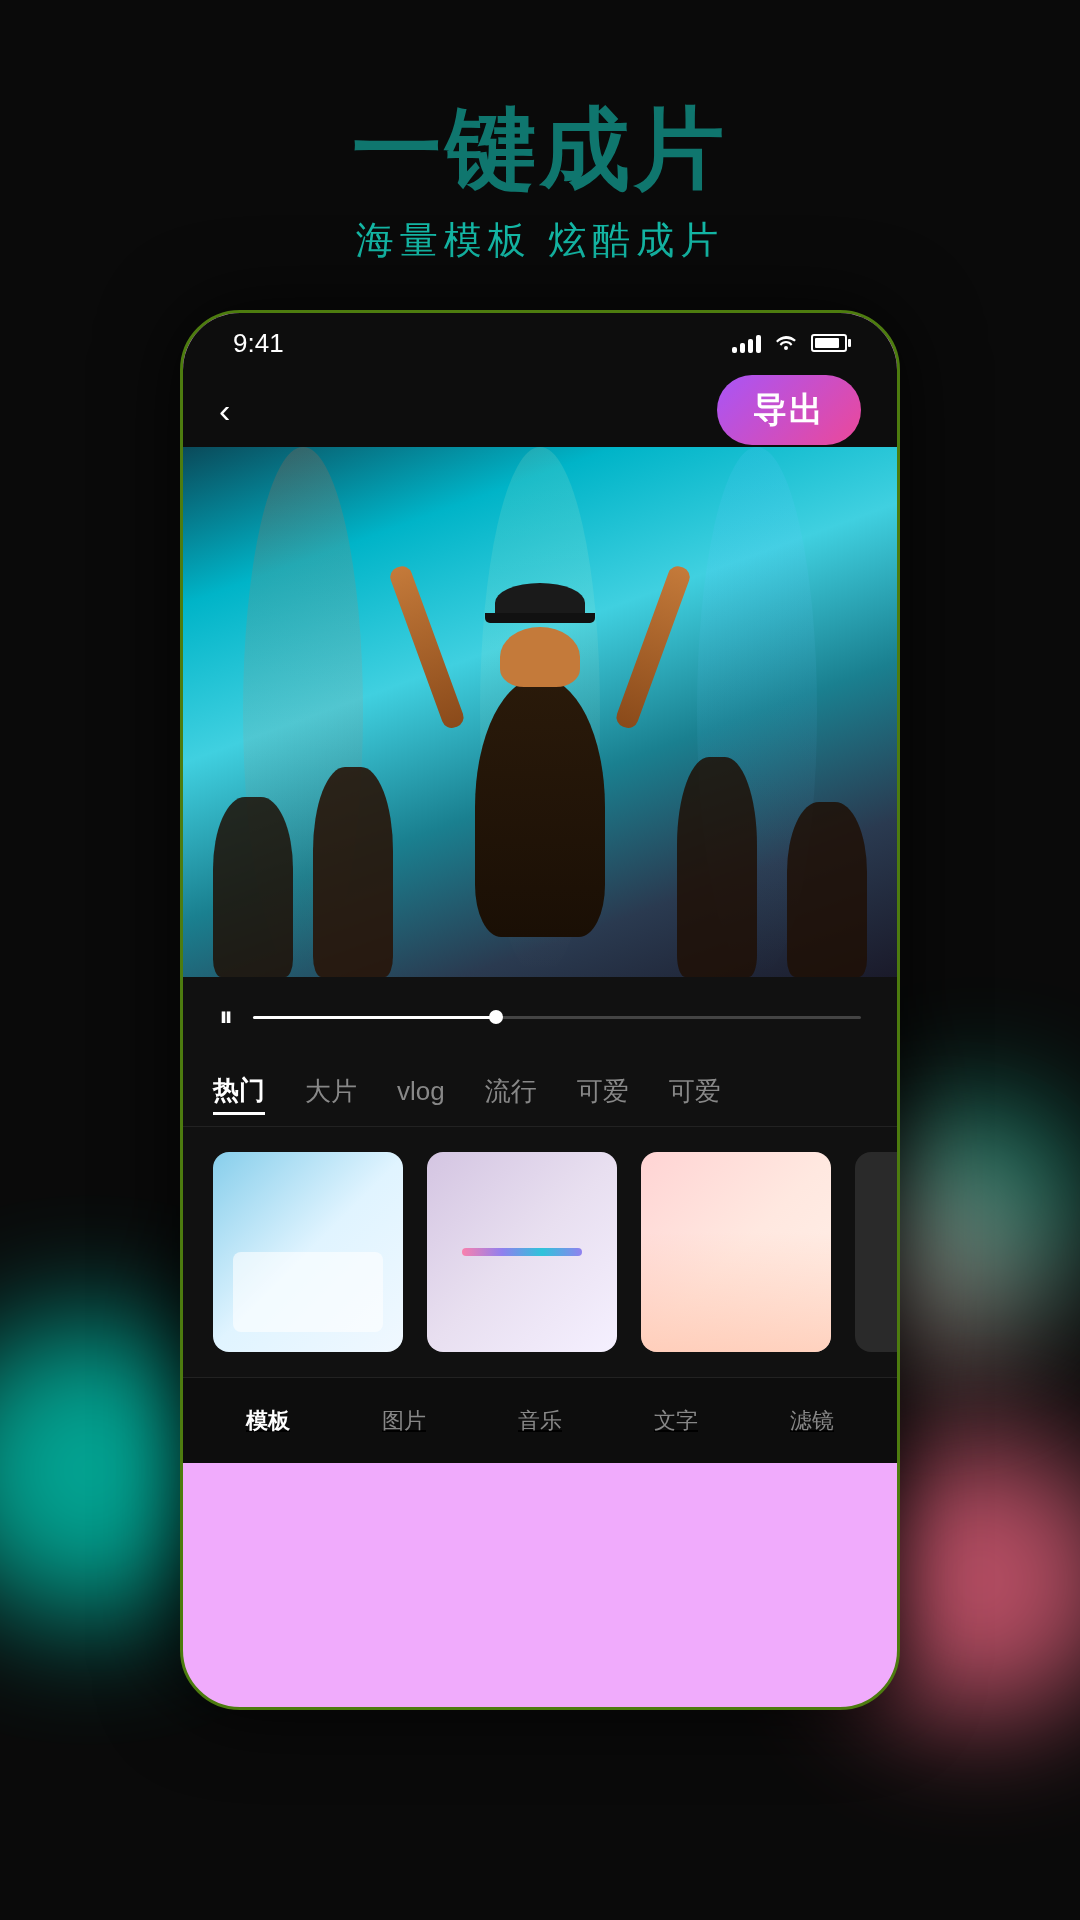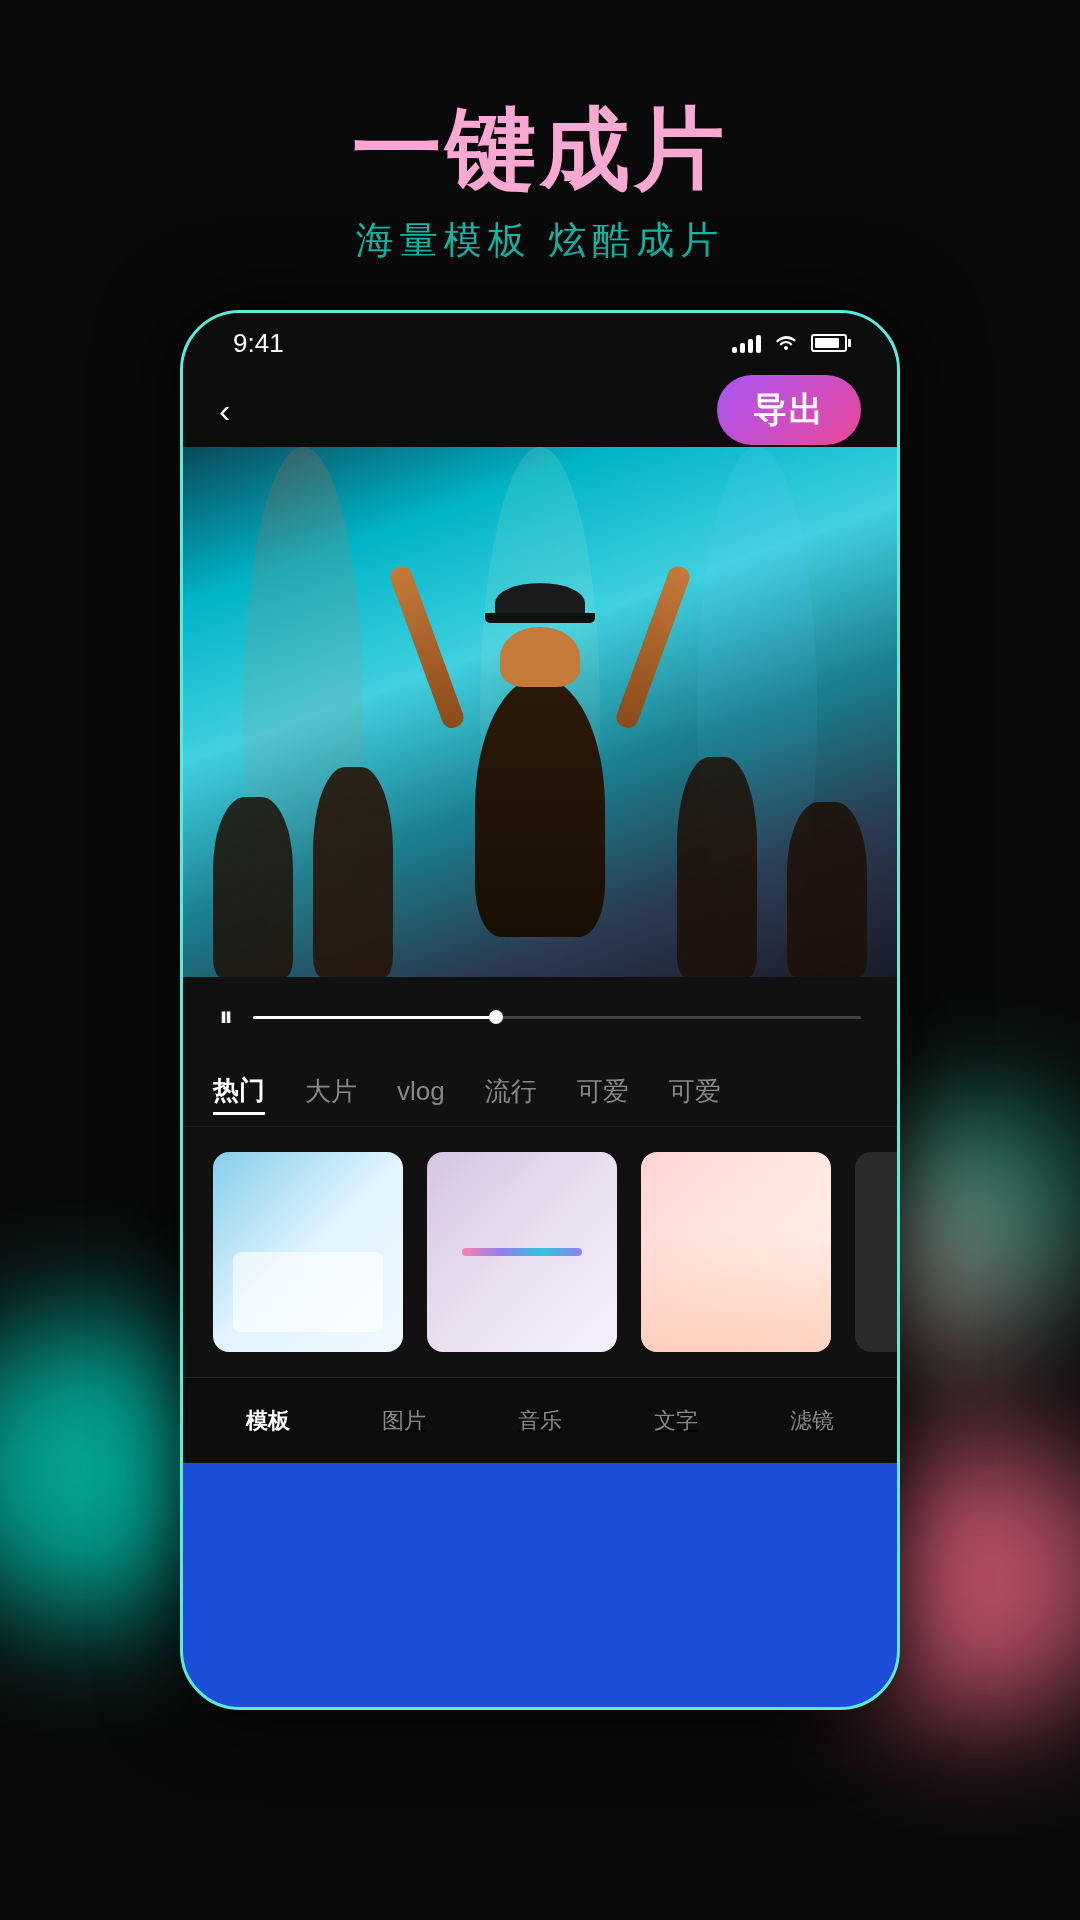--- a/index.html
+++ b/index.html
@@ -46,21 +46,21 @@
     .header-text {
       position: absolute;
       top: 100px;
       left: 0; right: 0;
       text-align: center;
       z-index: 10;
     }
     .header-title {
       font-size: 90px;
       font-weight: 800;
-      color: #f9a8d4;
+      color: #0f766e;
       letter-spacing: 4px;
       line-height: 1.1;
     }
     .header-subtitle {
       font-size: 38px;
       color: #14b8a6;
       margin-top: 16px;
       letter-spacing: 6px;
     }
 
@@ -70,23 +70,23 @@
       top: 310px;
       left: 50%;
       transform: translateX(-50%);
       width: 720px;
       height: 1400px;
       z-index: 20;
     }
     .phone-frame {
       width: 100%;
       height: 100%;
-      background: #1d4ed8;
+      background: #f0abfc;
       border-radius: 60px;
-      border: 3px solid #5eead4;
+      border: 3px solid #4d7c0f;
       overflow: hidden;
       box-shadow: 0 0 80px rgba(0,0,0,0.8);
       position: relative;
     }
 
     
     .status-bar {
       background: #0d0d0d;
       height: 60px;
       display: flex;

